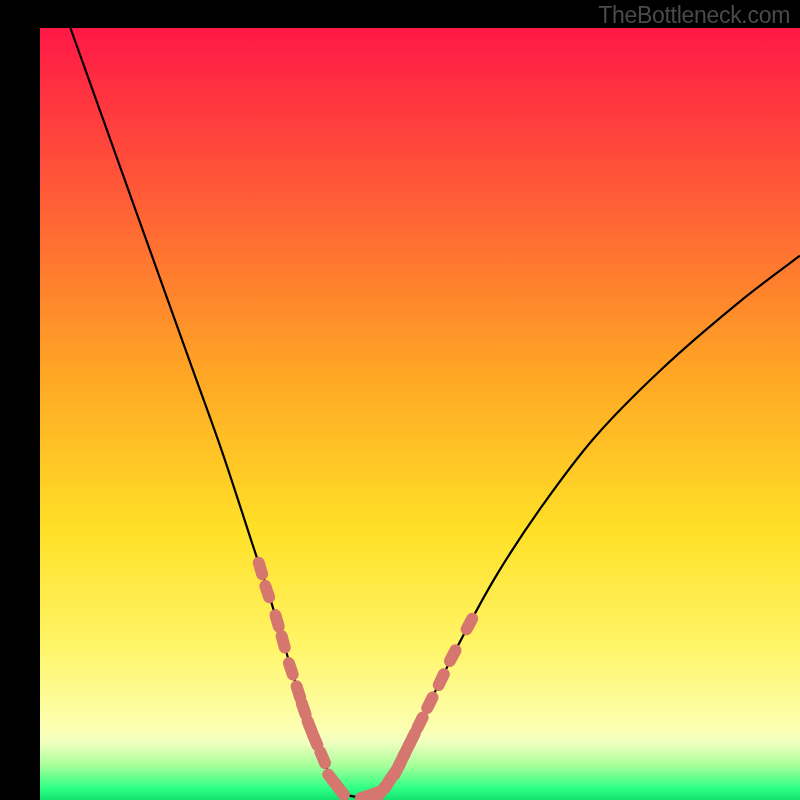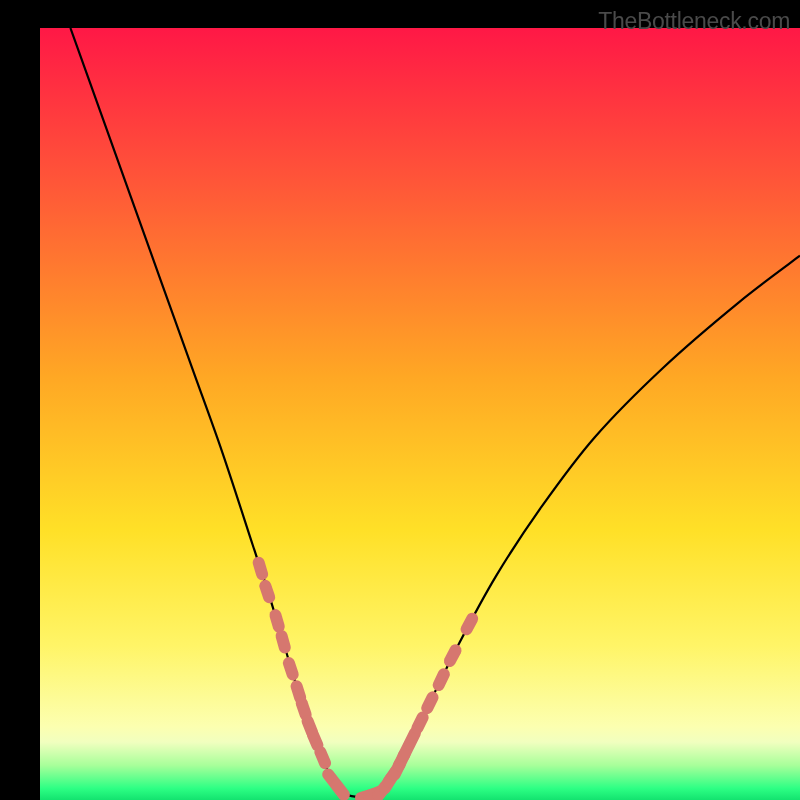--- a/index.html
+++ b/index.html
@@ -6,21 +6,21 @@
     margin: 0;
     padding: 0;
     width: 800px;
     height: 800px;
     background: #000;
     position: relative;
     font-family: Arial, Helvetica, sans-serif;
   }
   .watermark {
     position: absolute;
-    top: 8px;
+    top: 2px;
     right: 10px;
     color: #4a4a4a;
     font-size: 23px;
     font-weight: 500;
     letter-spacing: -0.3px;
     z-index: 10;
   }
   .chart-wrap {
     position: absolute;
     left: 40px;

